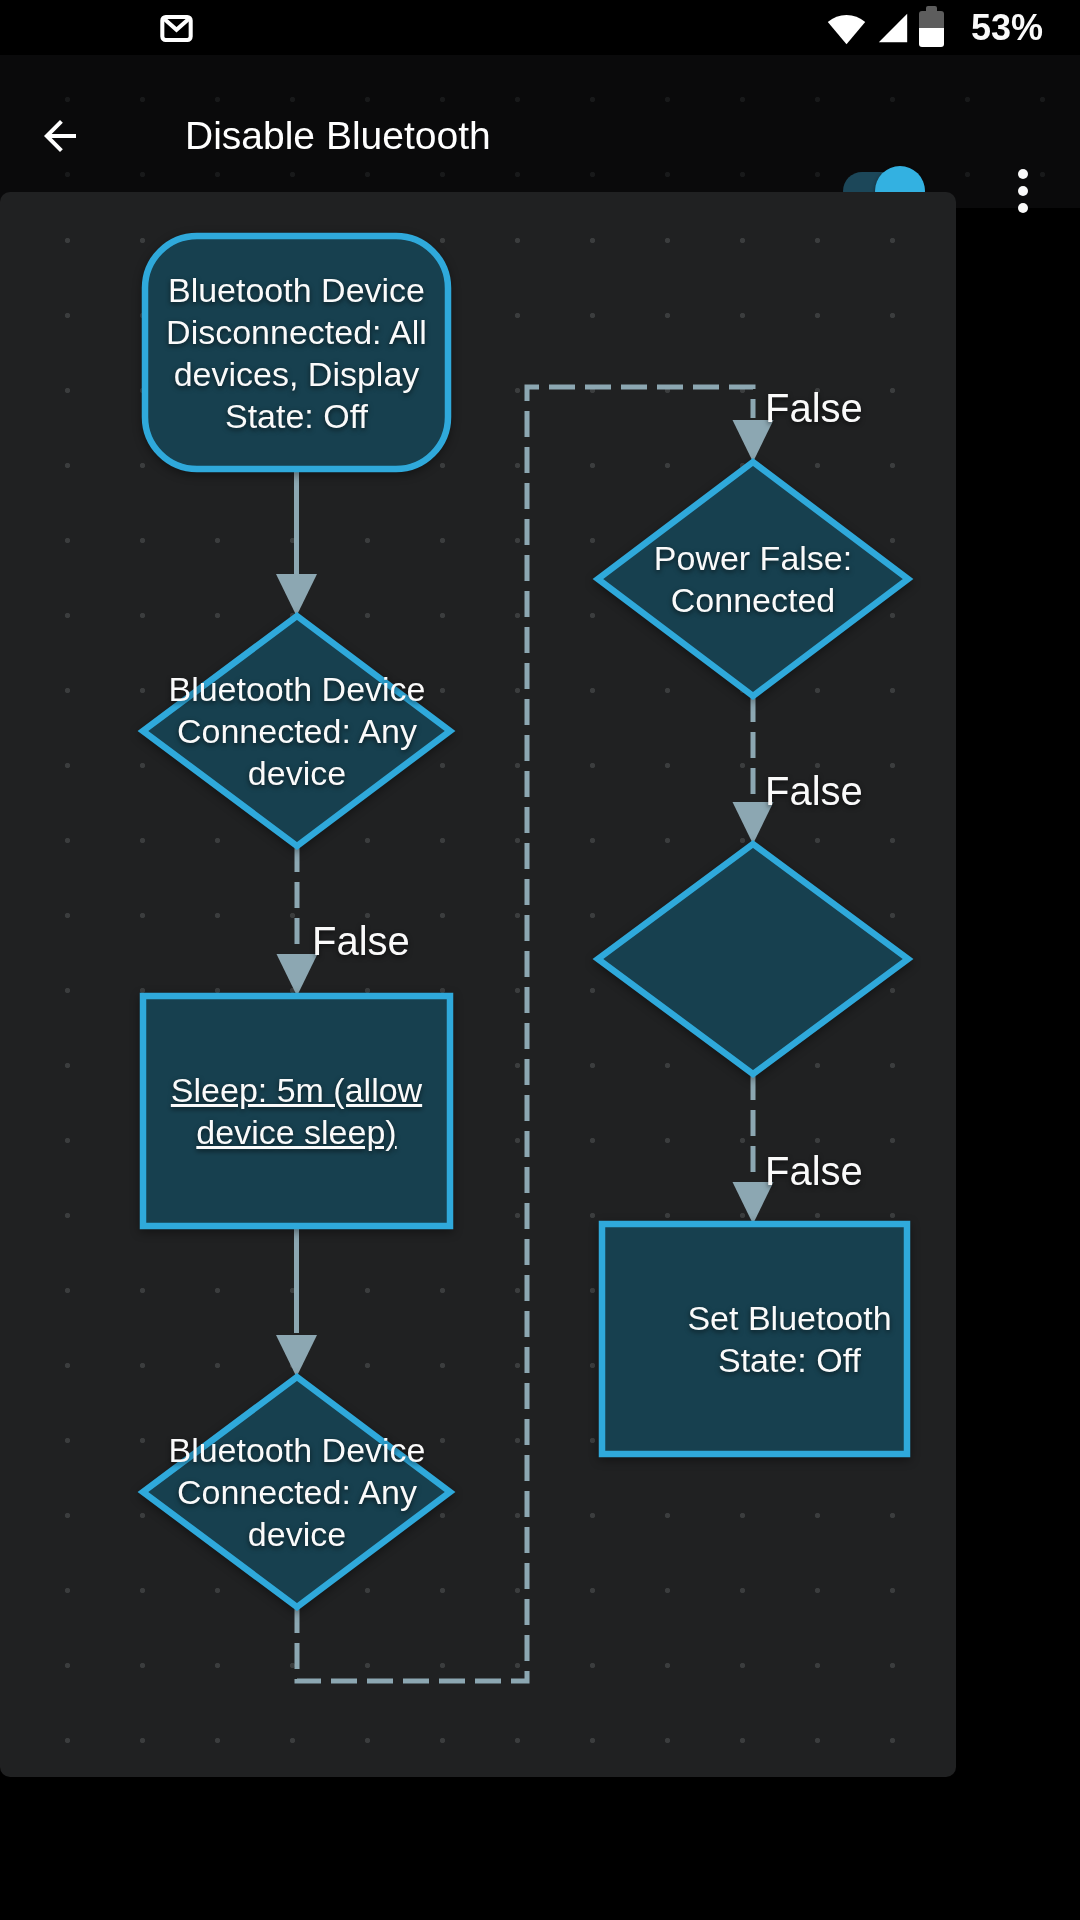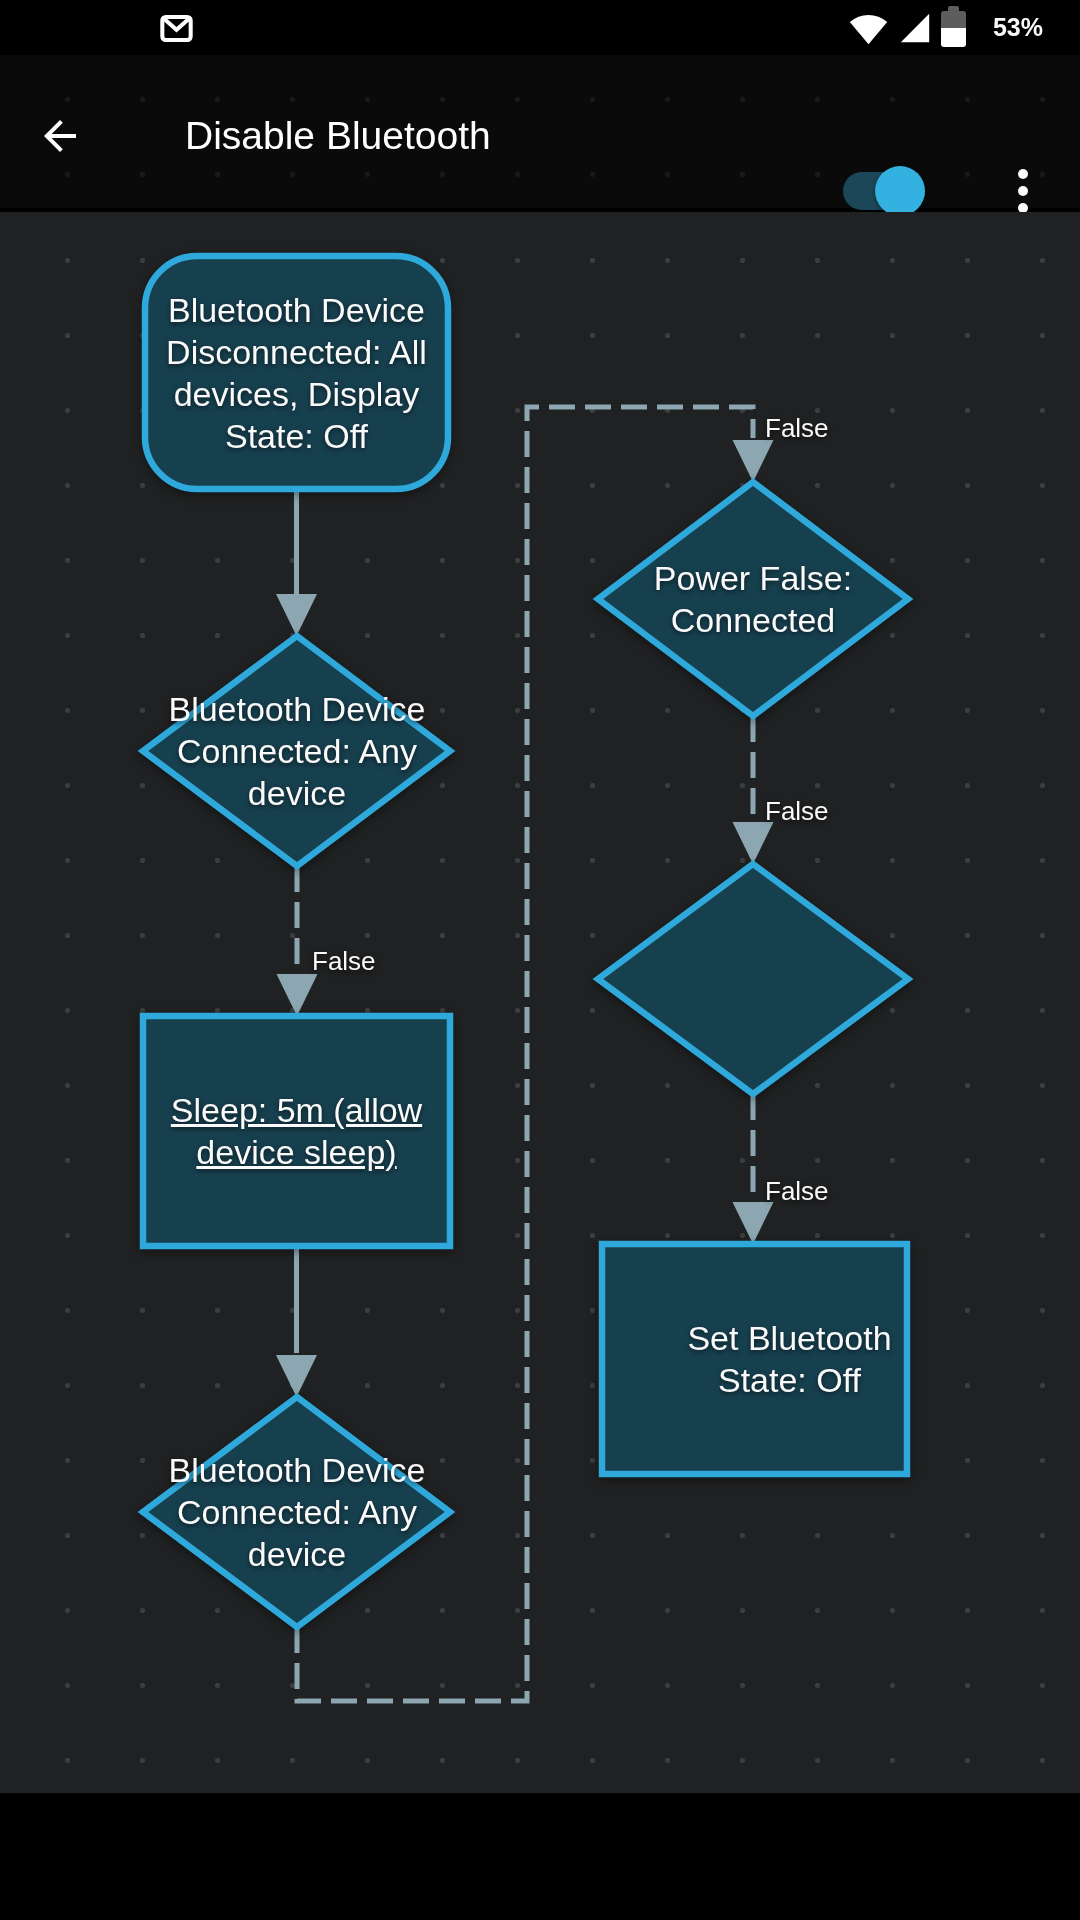--- a/index.html
+++ b/index.html
@@ -11,49 +11,49 @@
   
   .status-bar { position:absolute; left:0; top:0; width:1080px; height:55px; background:#000; }
   .status-time { position:absolute; left:37px; top:0; height:55px; display:flex; align-items:center;
                  font-size:37px; font-weight:600; letter-spacing:0.5px;margin-top:48px; }
   .gmail-ic { position:absolute; left:160px; top:15px; }
   .status-right { position:absolute; right:37px; top:0; height:55px; display:flex; align-items:center; gap:9px; }
   .battery { width:25px; height:36px; border-radius:3px;
              background:linear-gradient(to bottom,#5d5d5d 46%, #ffffff 46%); position:relative; margin-top:2px;}
   .battery::before { content:""; position:absolute; left:7px; top:-5px; width:11px; height:5px;
              background:#5d5d5d; border-radius:2px 2px 0 0; }
-  .battery-pct { font-size:25px; font-weight:600; margin-left:18px; }
+  .battery-pct { font-size:36px; font-weight:600; margin-left:18px; }
 
   
   .app-bar { position:absolute; left:0; top:55px; width:1080px; height:153px; background:#0a0a0b;
     background-image:radial-gradient(circle, #18191a 2.2px, transparent 3px);
     background-size:75px 75px; background-position:30px 7px; }
   .back-btn { position:absolute; left:36px; top:57px; width:48px; height:48px; background:none; border:none; padding:0; cursor:pointer;}
   .app-title { position:absolute; left:185px; top:57px; margin:0; font-size:39px; font-weight:400; line-height:48px; color:#fff; white-space:nowrap; }
   .toggle { position:absolute; left:843px; top:117px; width:82px; height:38px; cursor:pointer; }
   .toggle-track { width:82px; height:38px; border-radius:19px; background:#1c4759; }
   .toggle-thumb { position:absolute; left:32px; top:-6px; width:50px; height:50px; border-radius:50%;
                   background:#33b1e1; box-shadow:0 2px 4px rgba(0,0,0,.45); }
   .overflow-btn { position:absolute; left:999px; top:112px; width:48px; height:48px; background:none; border:none; padding:0;
                   display:flex; flex-direction:column; align-items:center; justify-content:center; gap:7px; cursor:pointer; }
   .overflow-btn i { width:10px; height:10px; border-radius:50%; background:#fafafa; }
 
   
-  .canvas { position:absolute; left:0; top:212px; width:1080px; height:1585px;
+  .canvas { position:absolute; left:0; top:192px; width:956px; height:1585px;
     background-color:#202122;
     background-image:radial-gradient(circle, #3b3d3e 2.2px, transparent 3px);
-    background-size:75px 75px; background-position:30px 11px; }
+    background-size:75px 75px; background-position:30px 11px;border-radius:10px; }
   .canvas svg { position:absolute; left:0; top:0; }
   .node-shape { stroke:#2fa9db; stroke-width:6.5; fill:#17404f; filter:drop-shadow(0 3px 5px rgba(0,0,0,0.4)); }
   .conn { stroke:#8ca7b2; stroke-width:5; fill:none; }
   .conn.dashed { stroke-dasharray:26 10; }
   .arrowhead { fill:#8ca7b2; }
   .node-label { position:absolute; display:flex; align-items:center; justify-content:center; text-align:center;
     font-size:34px; line-height:42px; color:#fafafa; text-shadow:0 2px 5px rgba(0,0,0,.6); pointer-events:none; }
-  .edge-label { position:absolute; font-size:26px; line-height:42px; color:#fafafa; text-shadow:0 2px 5px rgba(0,0,0,.6); }
+  .edge-label { position:absolute; font-size:40px; line-height:42px; color:#fafafa; text-shadow:0 2px 5px rgba(0,0,0,.6); }
 
   
   .nav-bar { position:absolute; left:0; top:1793px; width:1080px; height:127px; background:#000; }
 </style>
 </head>
 <body>
 
 <div class="screen">
 
   <div class="status-bar">

